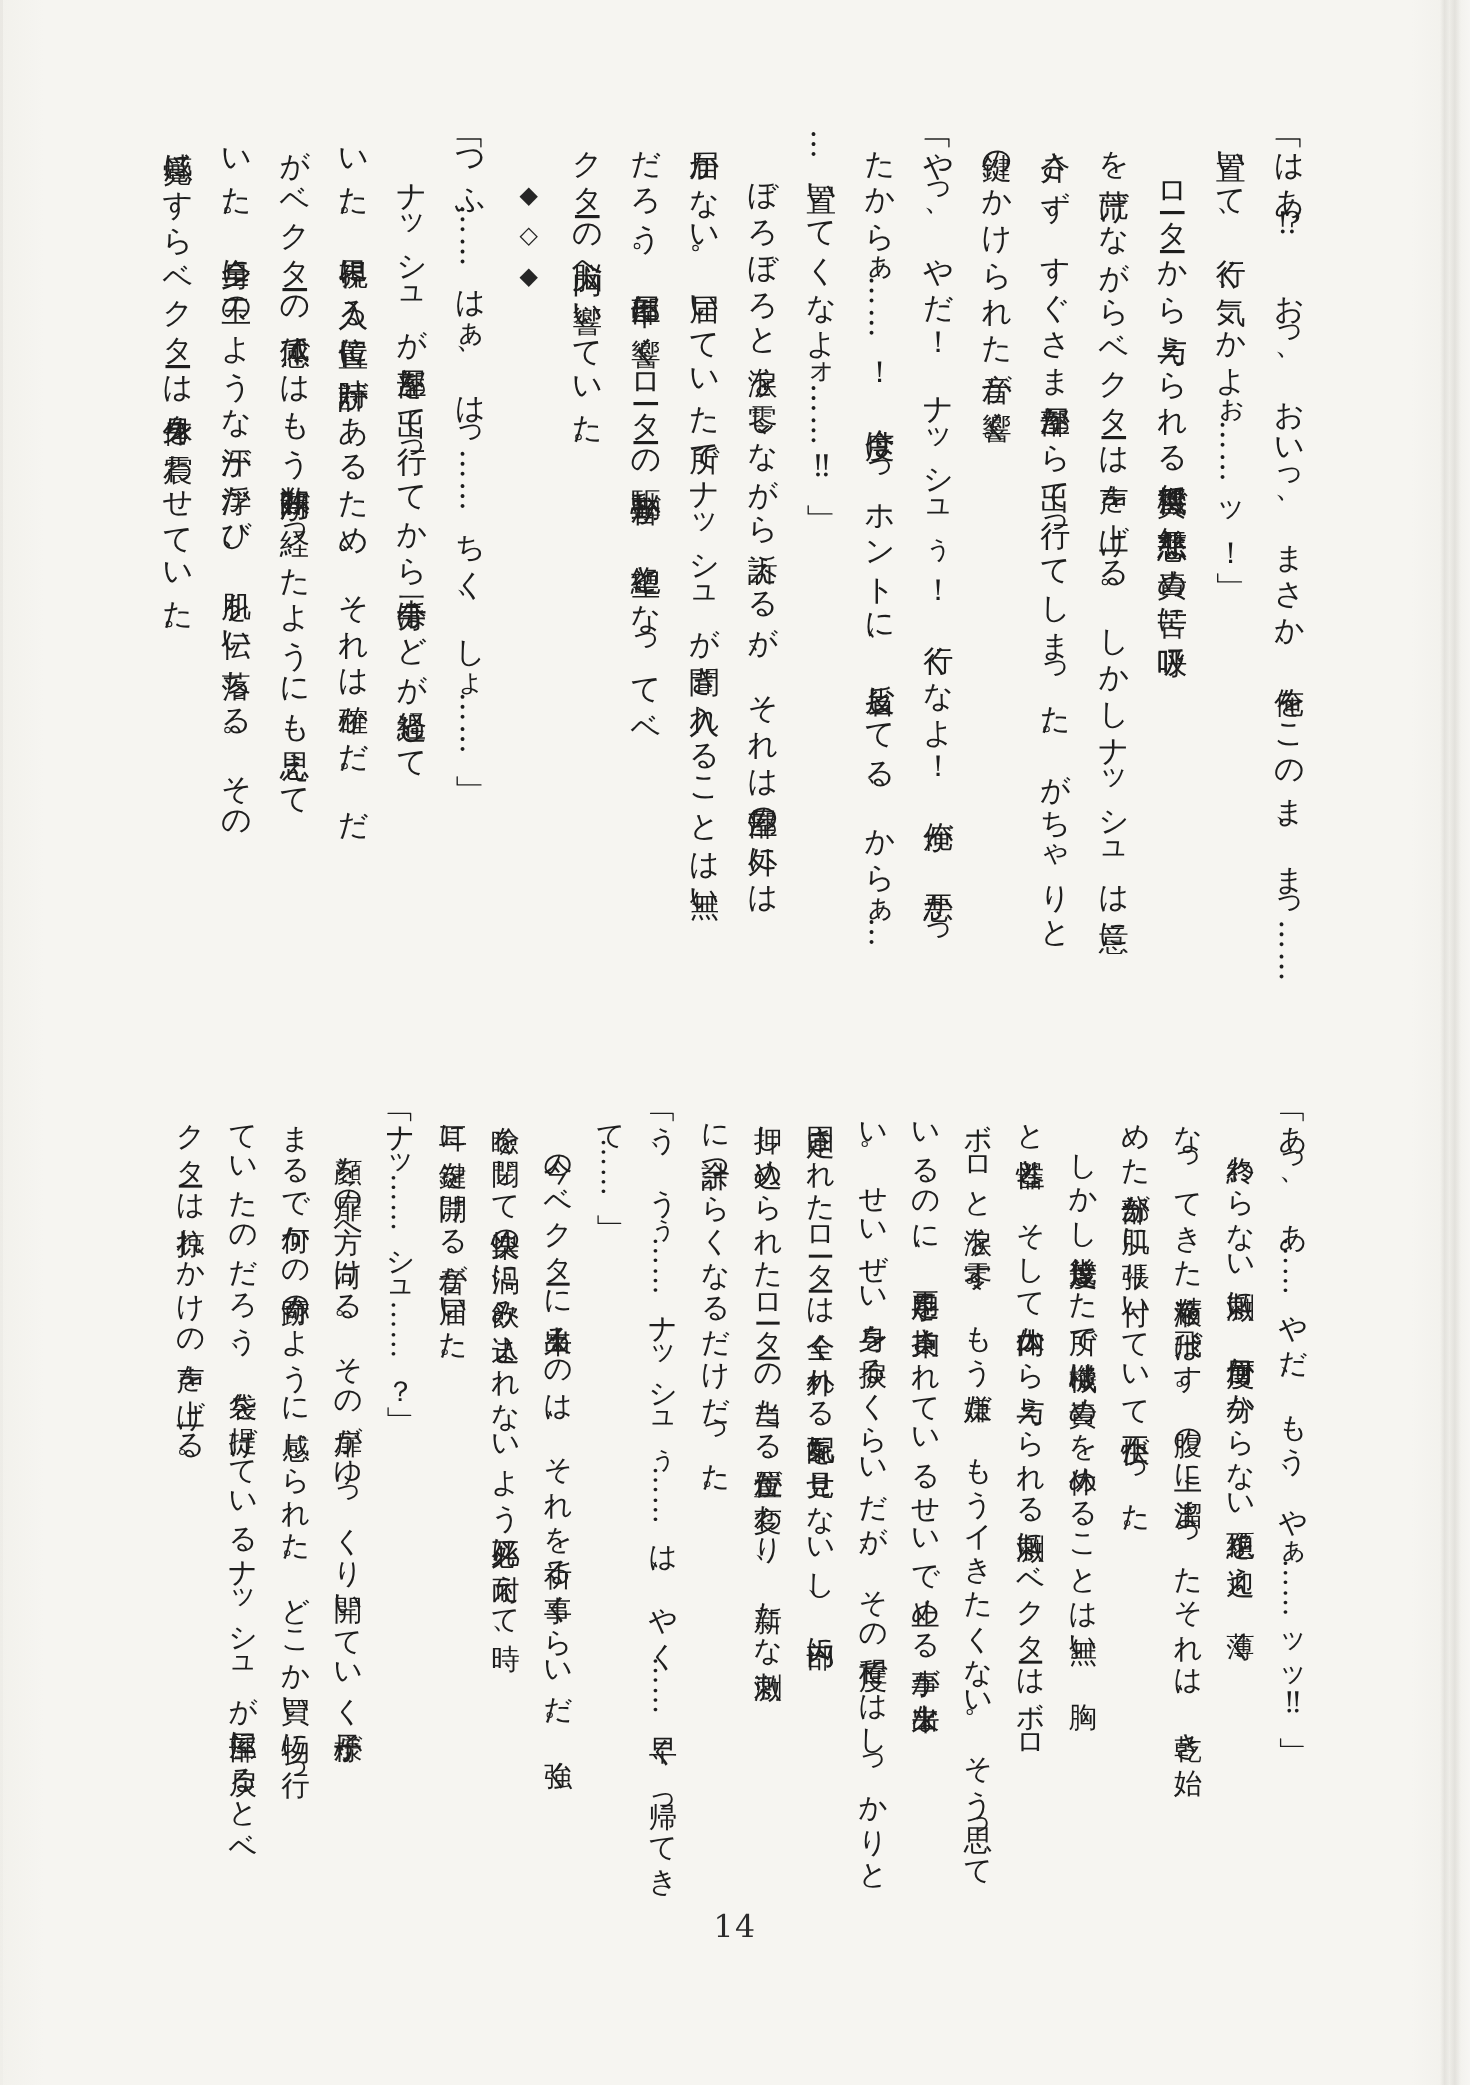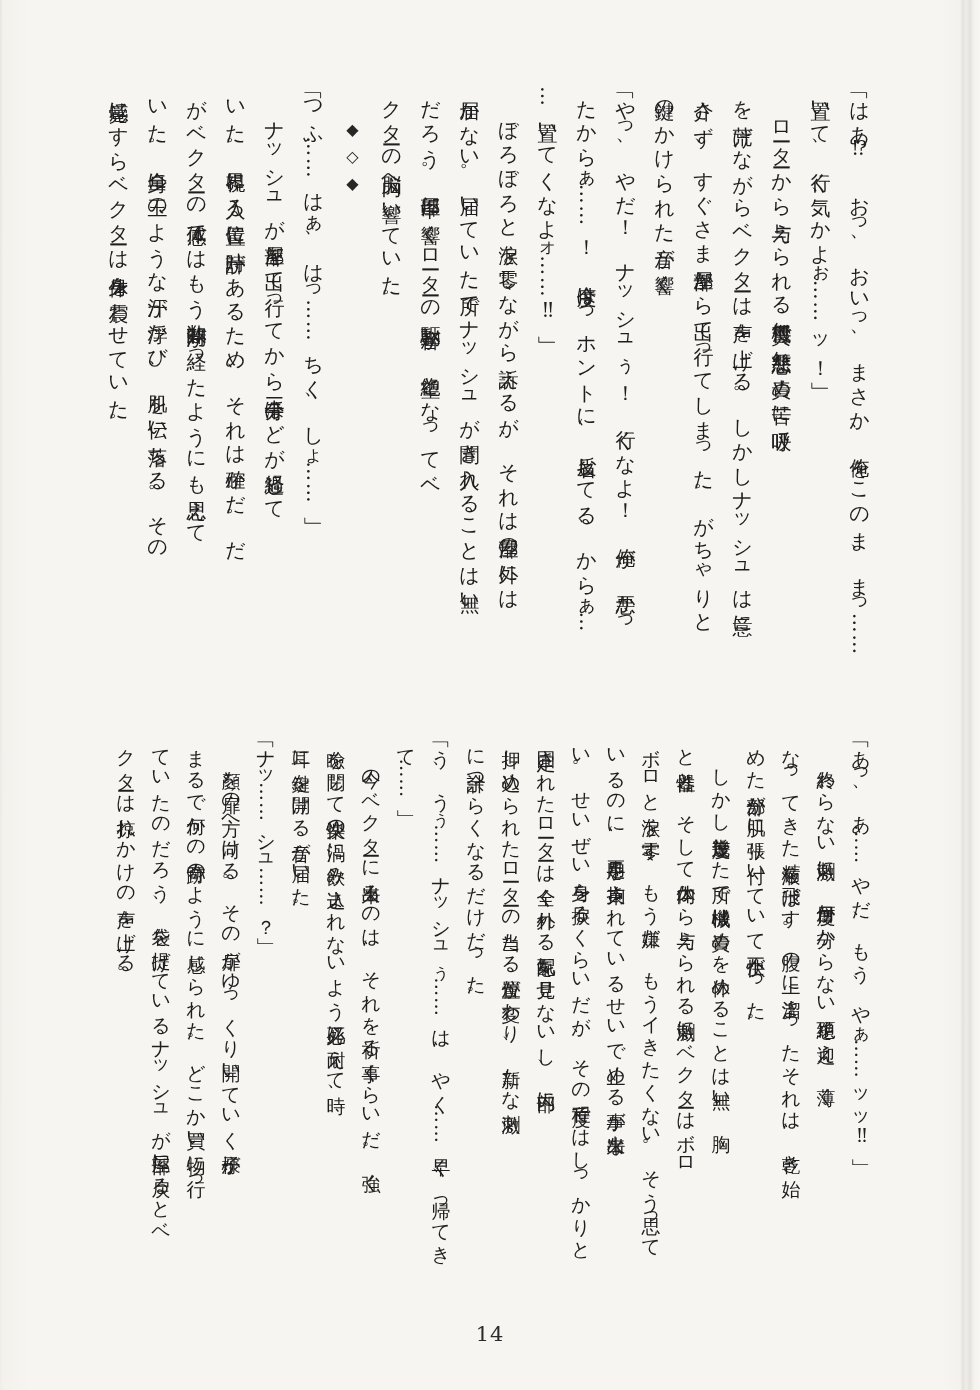--- a/index.html
+++ b/index.html
@@ -69,21 +69,21 @@
   }
   
   .vtext .divider {
     padding-top: 34px;
     font-size: 16px;
     letter-spacing: 8px;
     color: #262626;
   }
   .page-number {
     position: absolute;
-    top: 1322px;
+    top: 1272px;
     left: 0;
     width: 100%;
     text-align: center;
     font-family: "DejaVu Serif", "Liberation Serif", serif;
     font-size: 21px;
     letter-spacing: 1px;
     color: #2b2b2b;
   }
 </style>
 </head>

